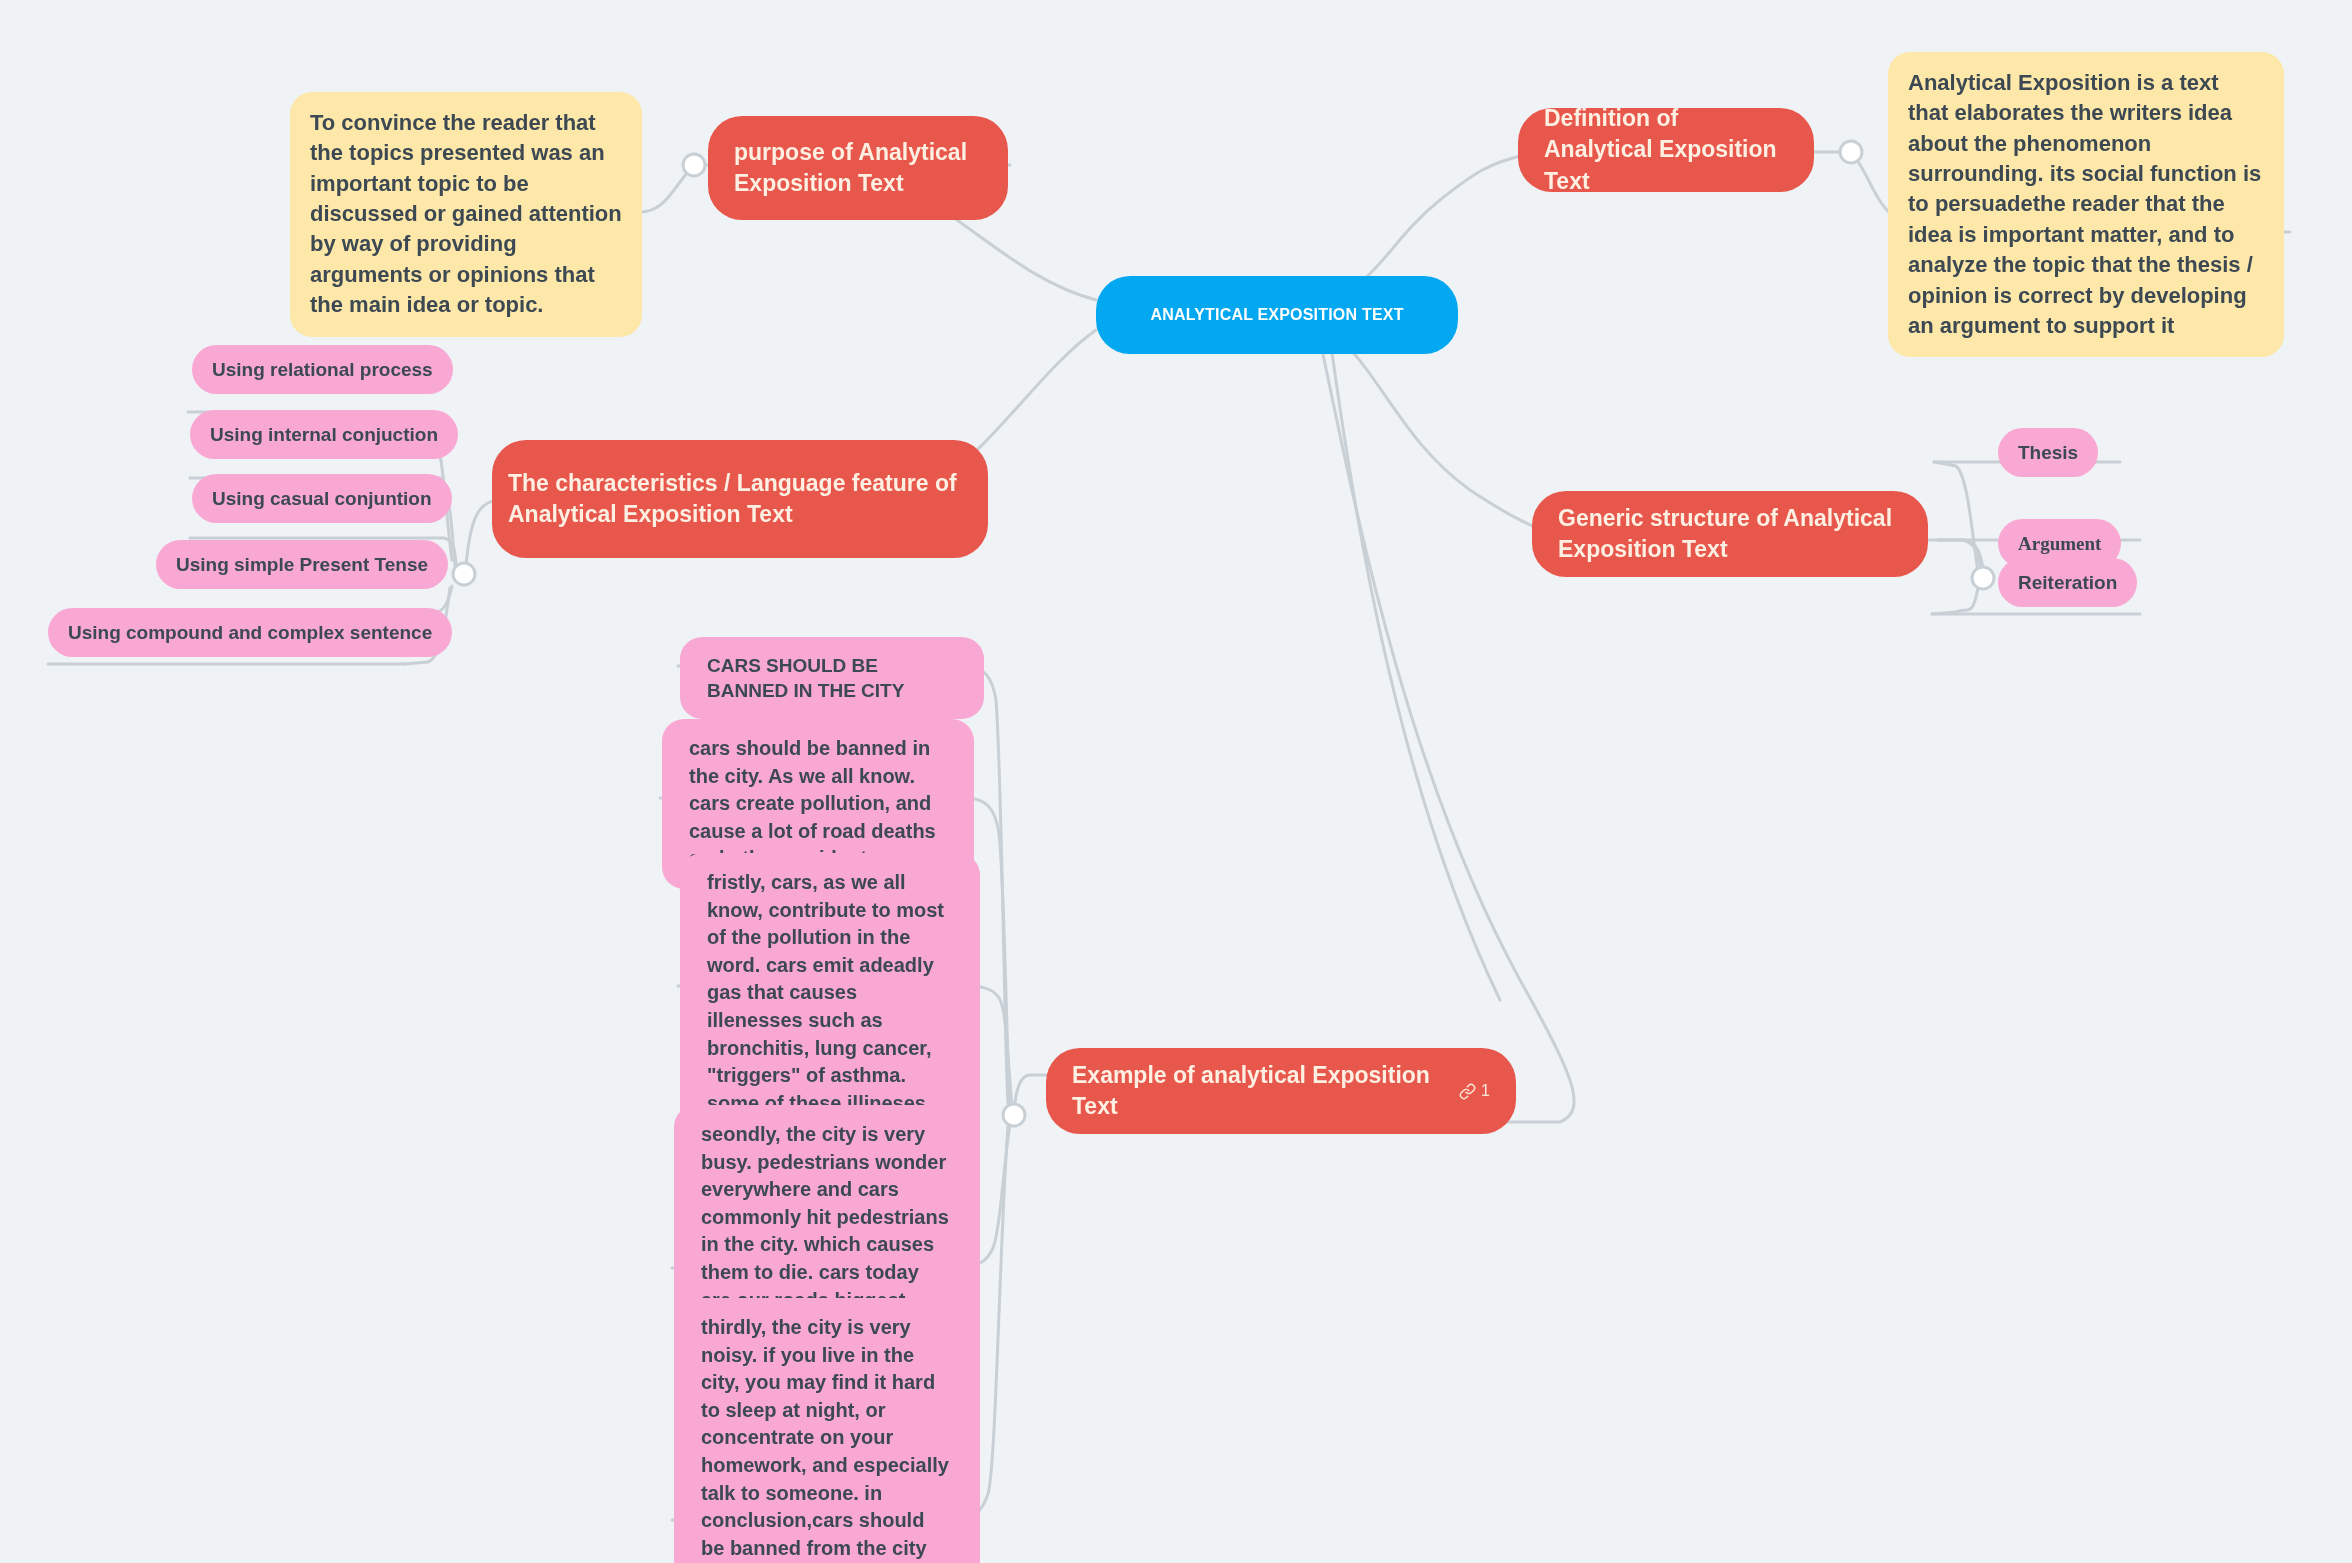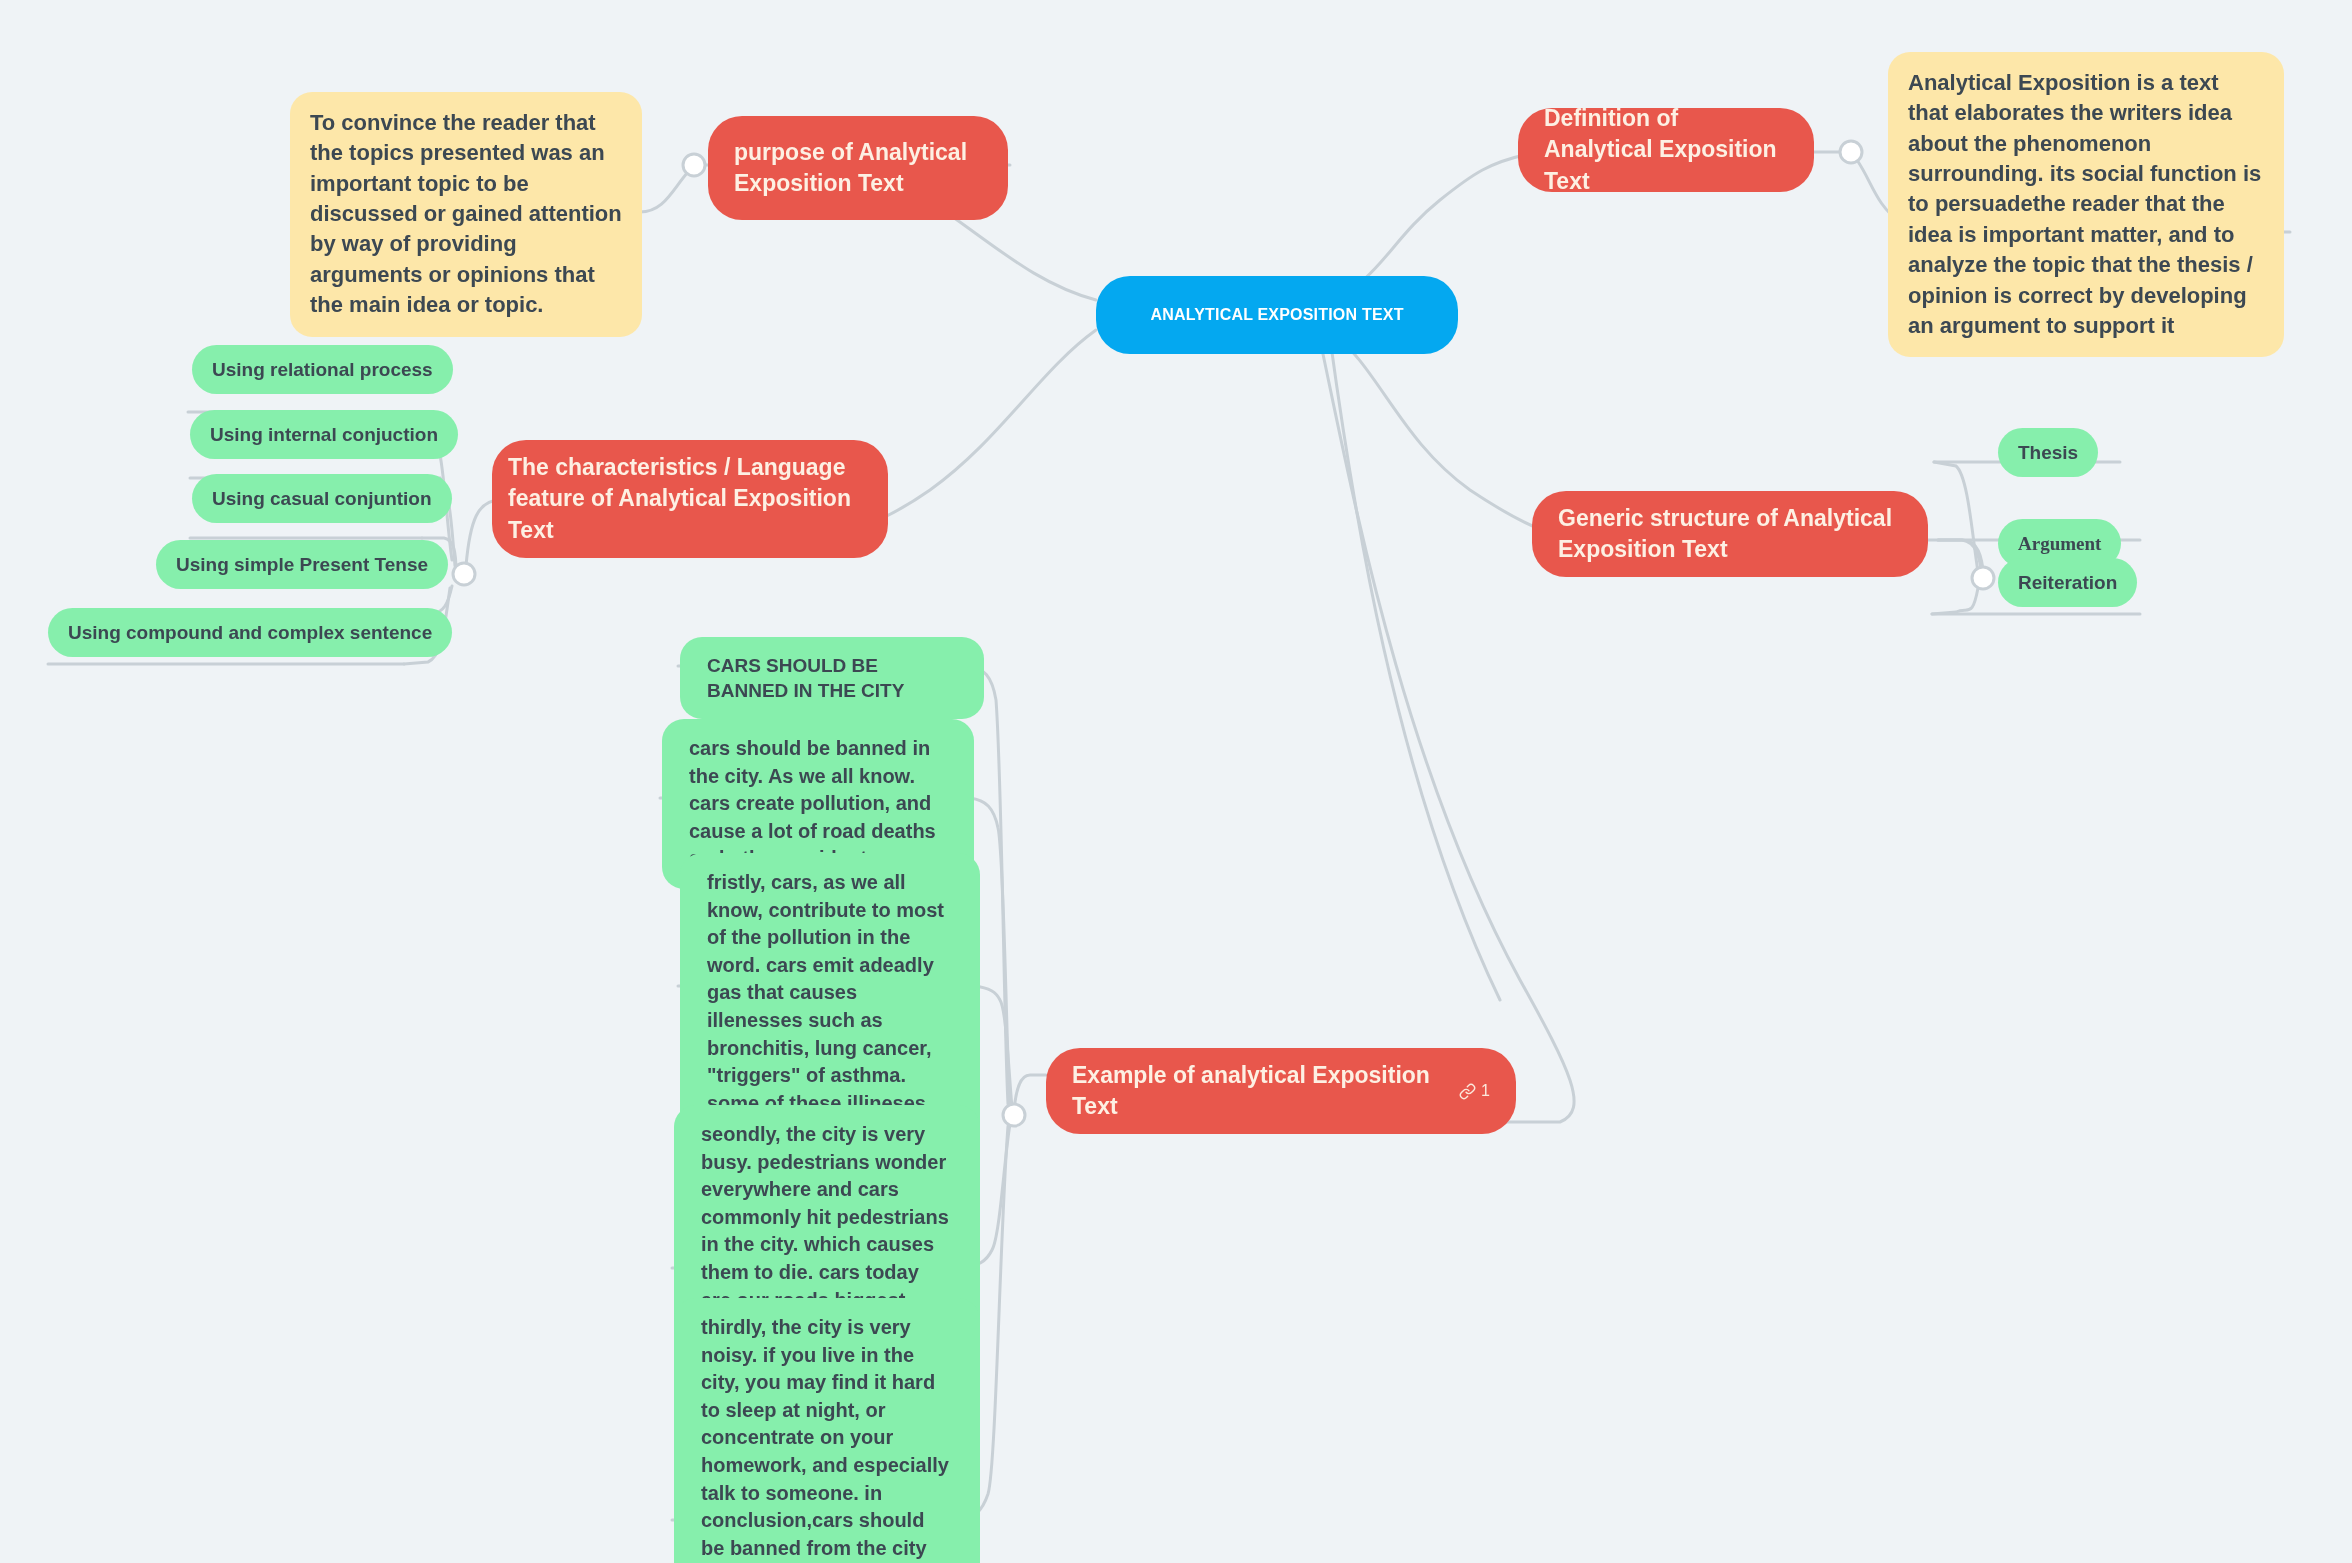--- a/index.html
+++ b/index.html
@@ -71,21 +71,21 @@
     margin-left: 14px;
     color: #fdf0e3;
     font-size: 16px;
     font-weight: 400;
     opacity: .95;
   }
   .branch .attach svg { display: block; }
 
   
   .leaf {
-    background: #86efac;
+    background: #f9a8d4;
     color: #3c4852;
     font-size: 19px;
     font-weight: 700;
     line-height: 1.32;
     padding: 12px 20px;
     border-radius: 999px;
   }
   .leaf.multiline {
     border-radius: 22px;
     align-items: flex-start;
@@ -193,21 +193,21 @@
   </div>
 
   <div class="note" style="left:290px; top:92px; width:352px;">To convince the reader that the topics presented was an important topic to be discussed or gained attention by way of providing arguments or opinions that the main idea or topic.</div>
 
   <div class="node branch multiline" style="left:1518px; top:108px; width:296px; height:84px;">
     <span class="lbl">Definition of Analytical Exposition Text</span>
   </div>
 
   <div class="note" style="left:1888px; top:52px; width:396px;">Analytical Exposition is a text that elaborates the writers idea about the phenomenon surrounding. its social function is to persuadethe reader that the idea is important matter, and to analyze the topic that the thesis / opinion is correct by developing an argument to support it</div>
 
-  <div class="node branch multiline" style="left:492px; top:440px; width:396px; height:118px;padding-left:16px;">
+  <div class="node branch multiline" style="left:492px; top:440px; width:496px; height:118px;padding-left:16px;">
     <span class="lbl">The characteristics / Language feature of Analytical Exposition Text</span>
   </div>
 
   <div class="node leaf" style="left:192px; top:345px;">Using relational process</div>
   <div class="node leaf" style="left:190px; top:410px;">Using internal conjuction</div>
   <div class="node leaf" style="left:192px; top:474px;">Using casual conjuntion</div>
   <div class="node leaf" style="left:156px; top:540px;">Using simple Present Tense</div>
   <div class="node leaf" style="left:48px; top:608px;">Using compound and complex sentence</div>
 
   <div class="node branch multiline" style="left:1532px; top:472px; width:396px; height:86px;margin-top:19px;">

